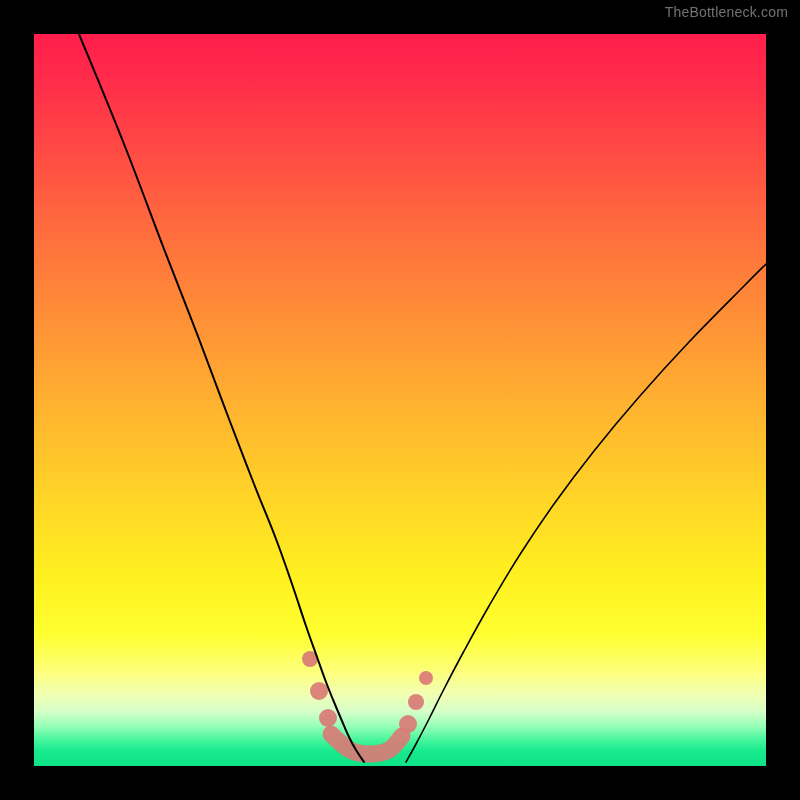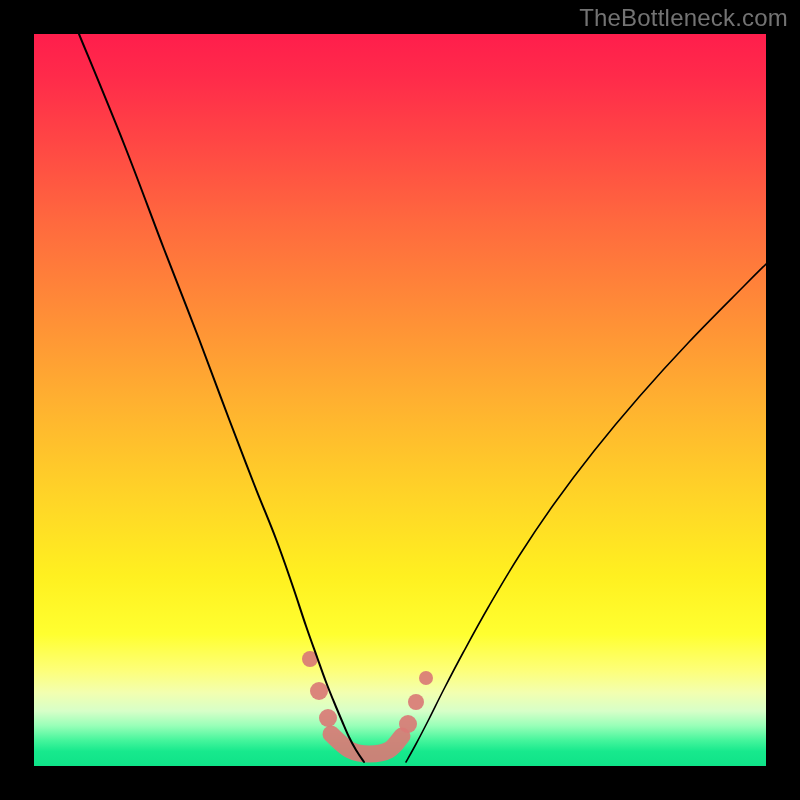--- a/index.html
+++ b/index.html
@@ -78,21 +78,21 @@
   }
   .pink-dot {
     fill: #d97b76;
     opacity: 0.92;
   }
   .watermark {
     position: absolute;
     top: 4px;
     right: 12px;
     color: #737373;
-    font-size: 24px;
+    font-size: 14px;
     letter-spacing: 0.2px;
     font-weight: 400;
     user-select: none;
   }
 </style>
 </head>
 <body>
 
 <div class="frame">
 

